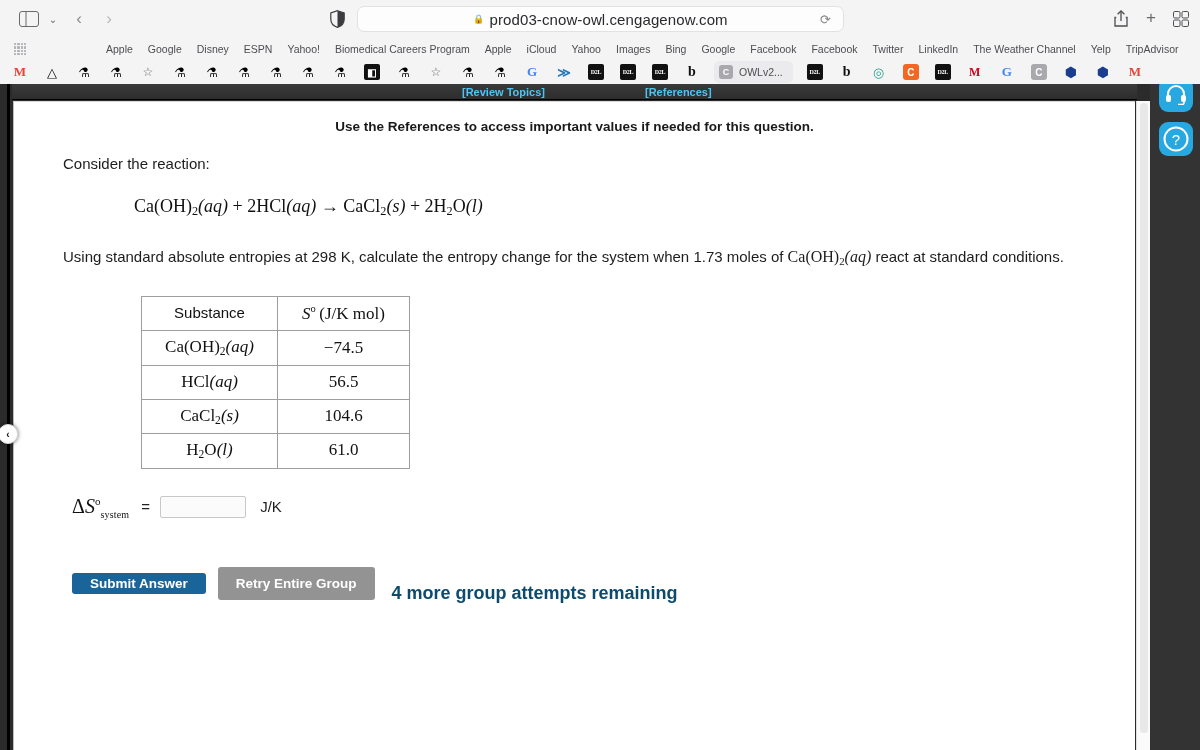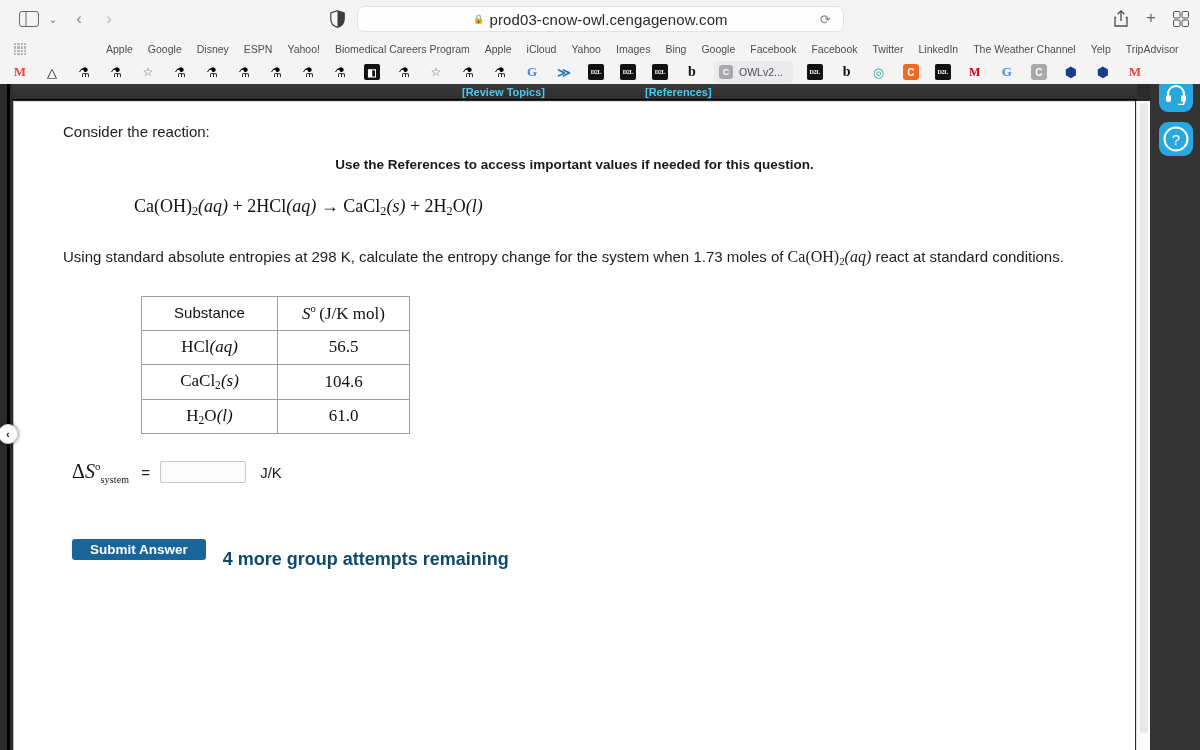--- a/index.html
+++ b/index.html
@@ -482,40 +482,44 @@
   </div>
   <div id="rail-collapse-button">‹</div>
 
   <div id="topic-strip">
     <span class="topic-link" id="review-topics-link">[Review Topics]</span>
     <span class="topic-link" id="references-link">[References]</span>
   </div>
 
   <div id="content-area">
 
+    <div id="references-note">Use the References to access important values if needed for this question.</div>
+
     <div id="consider-line">Consider the reaction:</div>
-
-    <div id="references-note">Use the References to access important values if needed for this question.</div>
 
     <div id="reaction-equation" class="mathtext">
       Ca(OH)<sub>2</sub><span class="ital">(aq)</span> + 2HCl<span class="ital">(aq)</span> → CaCl<sub>2</sub><span class="ital">(s)</span> + 2H<sub>2</sub>O<span class="ital">(l)</span>
     </div>
 
     <div id="question-paragraph">
       <span>Using standard absolute entropies at 298 K, calculate the entropy change for the system when 1.73 moles of </span><span class="mathtext">Ca(OH)<sub>2</sub><span class="ital">(aq)</span></span><span> react at standard conditions.</span>
     </div>
 
     <table id="entropy-table">
       <thead>
         <tr>
           <th>Substance</th>
           <th><span class="ital">S</span><span style="font-size:.62em;vertical-align:.65em;">o</span> (J/K mol)</th>
         </tr>
       </thead>
       <tbody>
+        <tr>
+          <td>Ca(OH)<sub>2</sub><span class="ital">(aq)</span></td>
+          <td>−74.5</td>
+        </tr>
         <tr>
           <td>HCl<span class="ital">(aq)</span></td>
           <td>56.5</td>
         </tr>
         <tr>
           <td>CaCl<sub>2</sub><span class="ital">(s)</span></td>
           <td>104.6</td>
         </tr>
         <tr>
           <td>H<sub>2</sub>O<span class="ital">(l)</span></td>
@@ -526,20 +530,21 @@
 
     <div id="answer-row">
       <span id="answer-symbol">Δ<span class="ital">S</span><span class="sup-deg">o</span><span class="sub-system">system</span></span>
       <span id="answer-equals">=</span>
       <input id="answer-input" type="text" placeholder="" style="">
       <span id="answer-units">J/K</span>
     </div>
 
     <div id="button-row">
       <button id="submit-answer-button">Submit Answer</button>
+      <button id="retry-group-button">Retry Entire Group</button>
       <span id="attempts-remaining">4 more group attempts remaining</span>
     </div>
 
   </div>
 
   <div id="page-scrollbar-track">
     <div id="page-scrollbar-thumb"></div>
   </div>
 
   <div id="right-panel">

